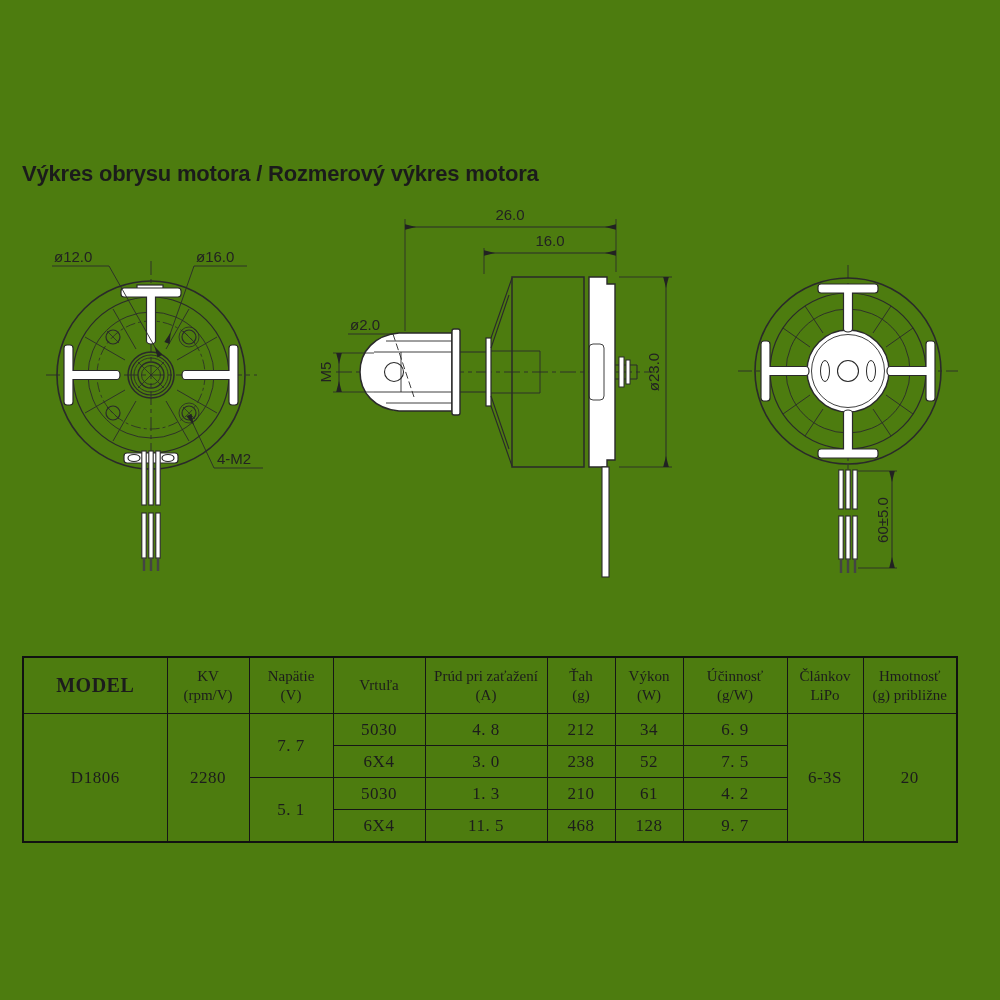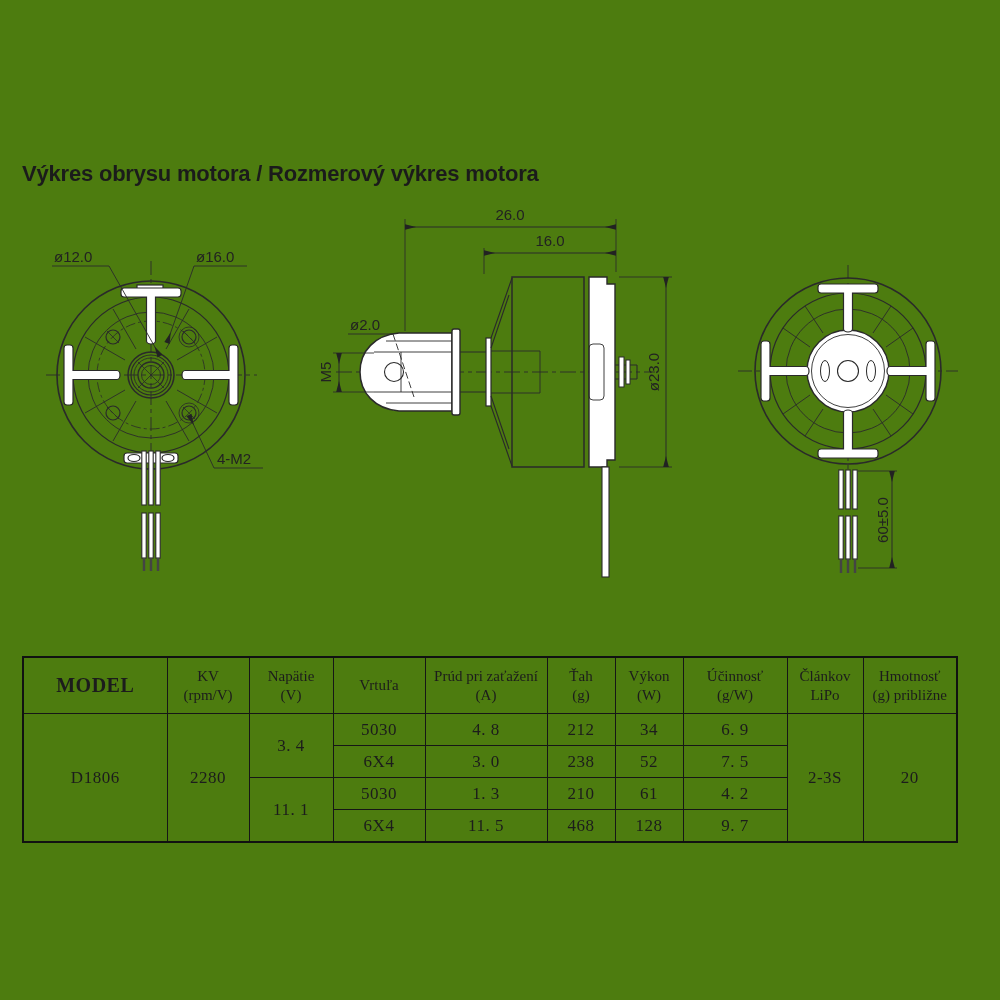--- a/index.html
+++ b/index.html
@@ -237,38 +237,38 @@
         <th>
             <div>Hmotnosť</div>
             <div>(g) približne</div>
           </th>
       </tr>
     </thead>
     <tbody>
       <tr>
         <td rowspan="4">D1806</td>
         <td rowspan="4">2280</td>
-        <td rowspan="2">3. 4</td>
+        <td rowspan="2">7. 7</td>
         <td>5030</td>
         <td>4. 8</td>
         <td>212</td>
         <td>34</td>
         <td>6. 9</td>
-        <td rowspan="4">2-3S</td>
+        <td rowspan="4">6-3S</td>
         <td rowspan="4">20</td>
       </tr>
       <tr>
         <td>6X4</td>
         <td>3. 0</td>
         <td>238</td>
         <td>52</td>
         <td>7. 5</td>
       </tr>
       <tr>
-        <td rowspan="2">11. 1</td>
+        <td rowspan="2">5. 1</td>
         <td>5030</td>
         <td>1. 3</td>
         <td>210</td>
         <td>61</td>
         <td>4. 2</td>
       </tr>
       <tr>
         <td>6X4</td>
         <td>11. 5</td>
         <td>468</td>

